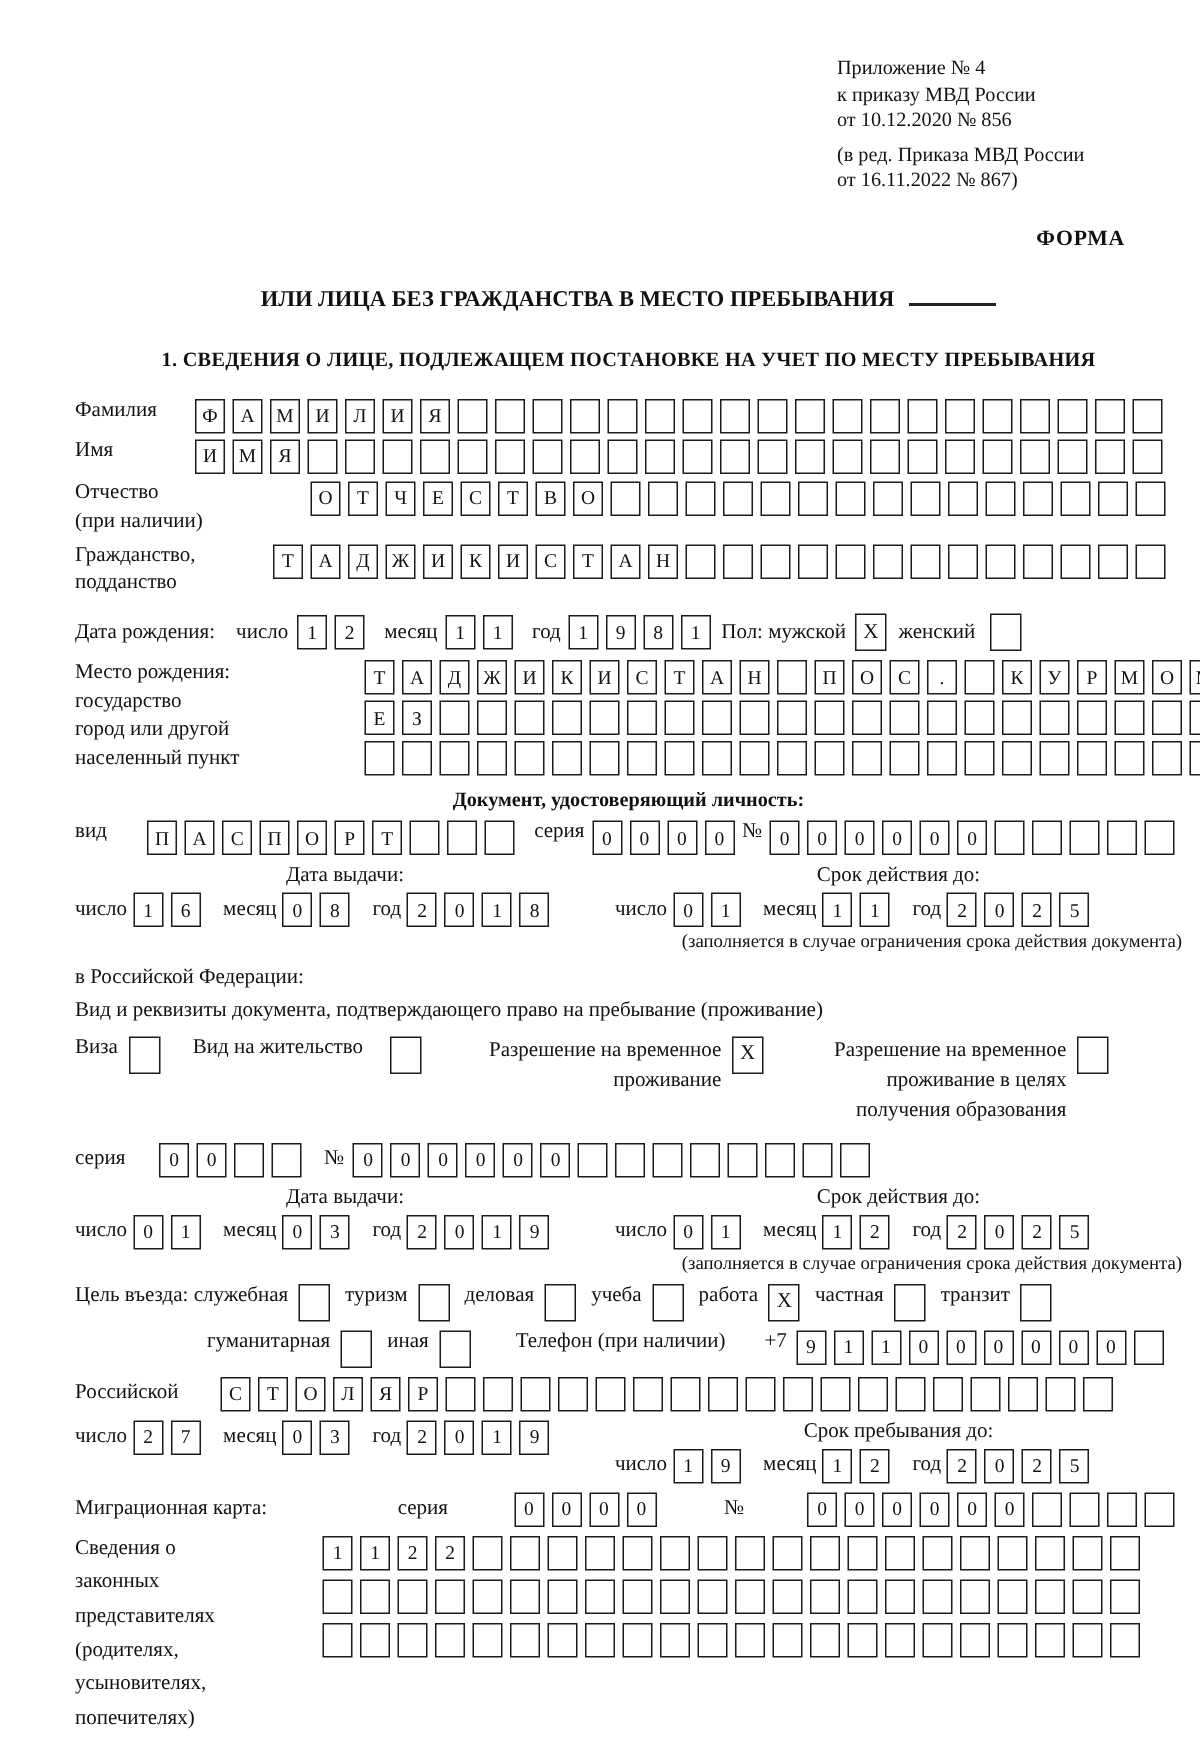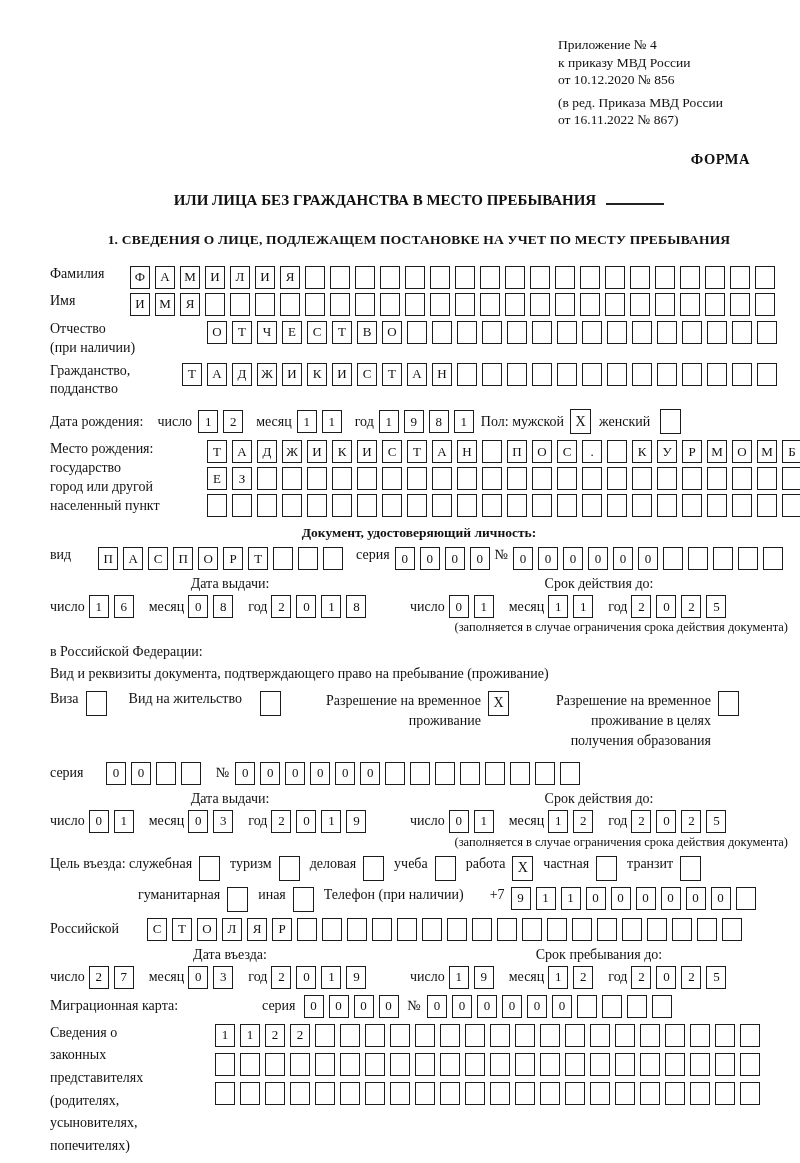--- a/index.html
+++ b/index.html
@@ -48,21 +48,21 @@
   .permit-row { display:flex; align-items:flex-start; margin:2px 0 10px 0; }
   .permit-row .checkbox { margin:0 0 0 7px; }
   .wrap-lbl { text-align:right; line-height:1.45; }
   .w170 { width:178px; }
   .w176 { width:186px; }
   .purpose { display:flex; align-items:flex-start; margin-bottom:6px; }
   .purpose .checkbox { margin:0 10px 0 7px; }
   .purpose .checkbox:last-child { margin-right:0; }
   .legal { display:flex; margin-top:4px; }
   .legal-lbls { width:165px; flex:0 0 165px; line-height:1.62; }
-  .mt6 { margin-top:6px; } .mt10 { margin-top:10px; }
+  .mt6 { margin-top:6px;gap:36px; } .mt10 { margin-top:10px; }
   .cells-top { padding-top:1px; }
 </style>
 </head>
 <body>
 
 <div class="hdr-block">
   <div>Приложение № 4</div>
   <div>к приказу МВД России</div>
   <div>от 10.12.2020 № 856</div>
   <div class="gap">(в ред. Приказа МВД России</div>
@@ -511,21 +511,21 @@
   <span class="checkbox"></span>
   <span class="lbl">транзит</span>
   <span class="checkbox"></span>
 </div>
 
 <div class="purpose" style="padding-left:88px;">
   <span class="lbl">гуманитарная</span>
   <span class="checkbox"></span>
   <span class="lbl">иная</span>
   <span class="checkbox"></span>
-  <span class="lbl" style="">Телефон (при наличии)</span>
+  <span class="lbl" style="margin-left:20px;">Телефон (при наличии)</span>
   <span class="lbl" style="margin:0 6px 0 26px;">+7</span>
   <span class="cells">
       <span class="cell">9</span>
       <span class="cell">1</span>
       <span class="cell">1</span>
       <span class="cell">0</span>
       <span class="cell">0</span>
       <span class="cell">0</span>
       <span class="cell">0</span>
       <span class="cell">0</span>
@@ -559,21 +559,20 @@
       <span class="cell"></span>
       <span class="cell"></span>
       <span class="cell"></span>
       <span class="cell"></span>
       <span class="cell"></span>
     </span>
 </div>
 
 <div class="two-col">
   <div class="col-l">
-    <div class="dlabel">Дата въезда:</div>
     <div class="dgroup">
       <span class="lbl">число</span>
       <span class="cells">
           <span class="cell">2</span>
           <span class="cell">7</span>
         </span>
       <span class="lbl">месяц</span>
       <span class="cells">
           <span class="cell">0</span>
           <span class="cell">3</span>

